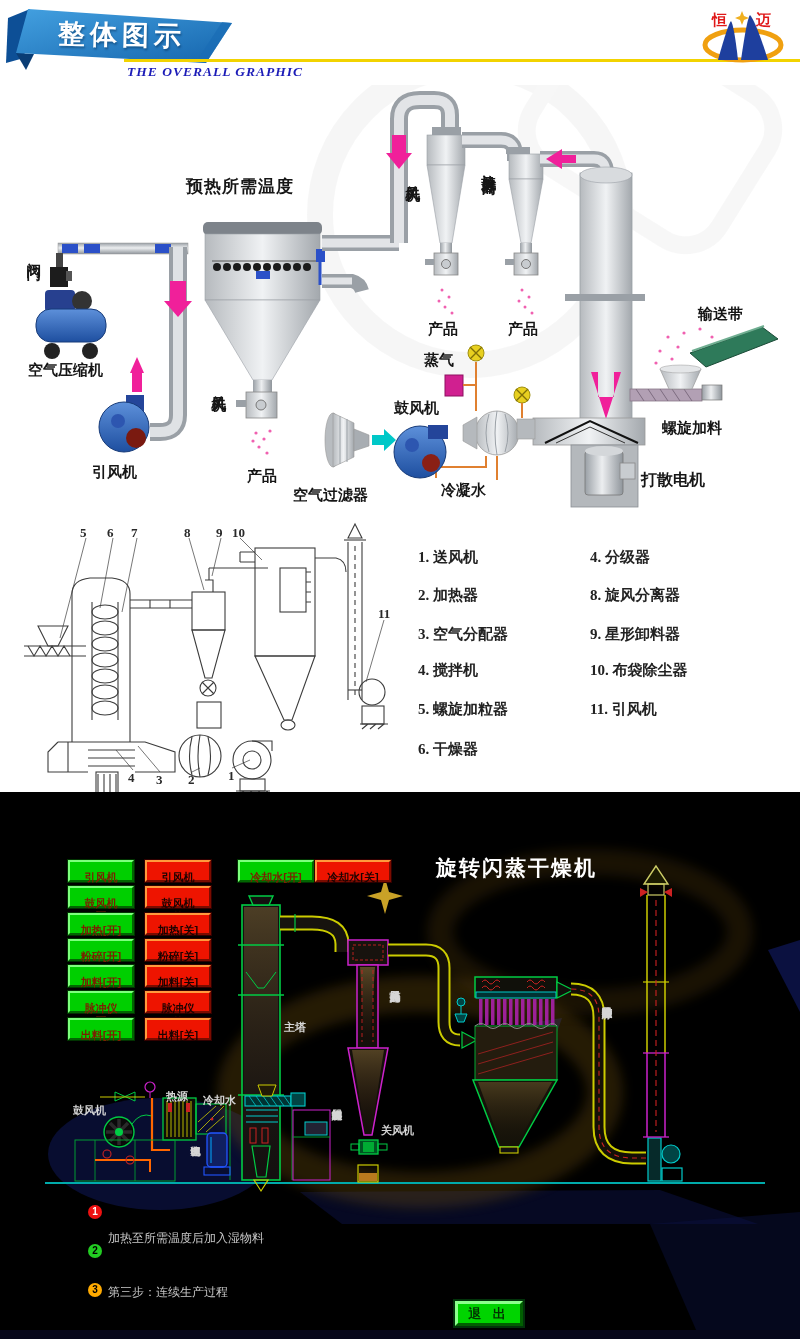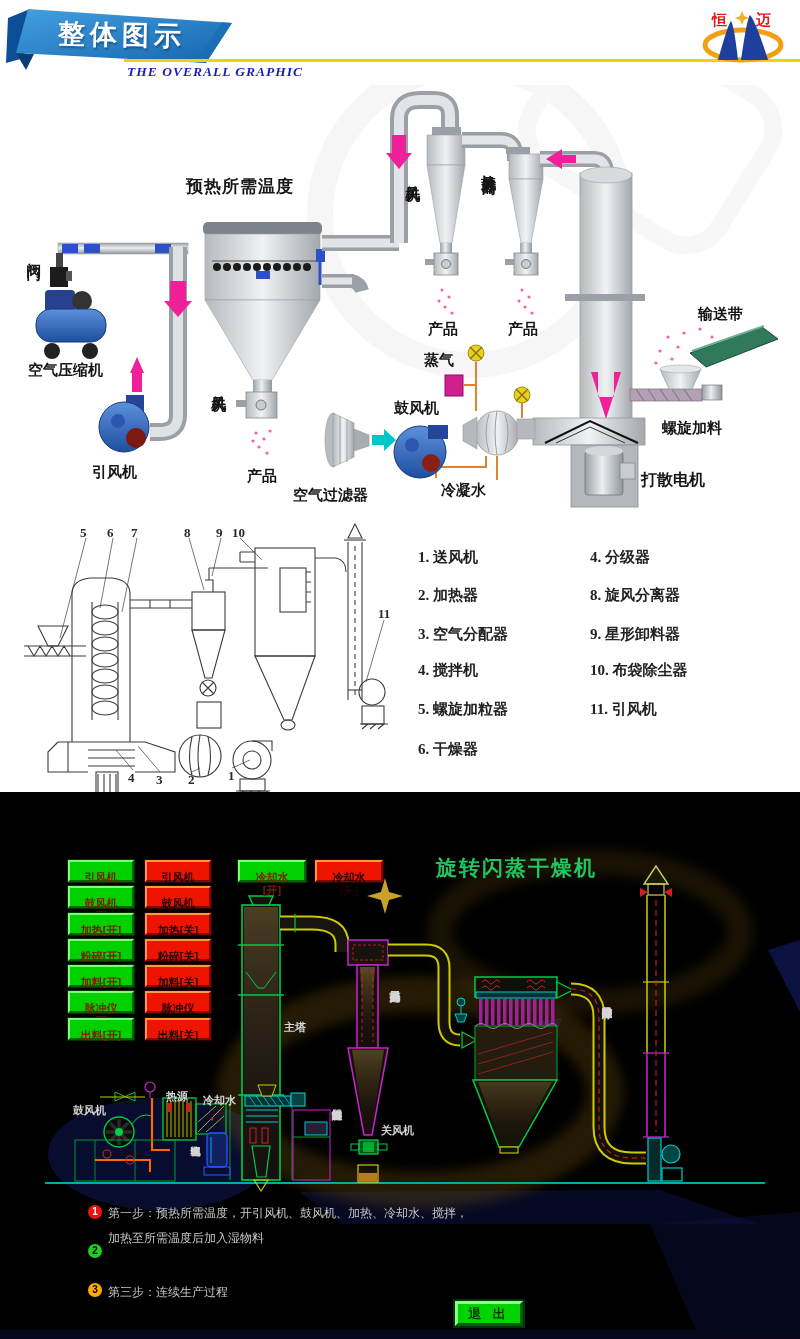--- a/index.html
+++ b/index.html
@@ -19,28 +19,28 @@
   .lbl{position:absolute;font-weight:bold;color:#161616;white-space:nowrap;font-size:15px;}
   .lbl17{font-size:17px;letter-spacing:1px;}
   .vlbl{writing-mode:vertical-rl;text-orientation:upright;line-height:1.05;letter-spacing:1px;}
   
   .legend-item{position:absolute;font-size:15px;font-weight:600;color:#222;
        font-family:"Liberation Serif","DejaVu Serif",serif;white-space:nowrap;}
   .callout{position:absolute;font-size:13px;font-weight:bold;color:#2a2a2a;
        font-family:"Liberation Serif","DejaVu Serif",serif;}
   
   #bottom{top:792px;height:547px;background:#000;}
-  .panel-title{position:absolute;left:436px;top:62px;color:#22c55e;font-size:21px;font-weight:bold;letter-spacing:2px;}
+  .panel-title{position:absolute;left:436px;top:62px;color:#ffffff;font-size:21px;font-weight:bold;letter-spacing:2px;}
   .btn{position:absolute;width:66px;height:19px;font-size:11px;font-weight:bold;text-align:center;
        line-height:13px;padding:9px;cursor:pointer;font-family:"Liberation Sans",sans-serif;}
   .btn-on{background:#00cf00;color:#7a2000;border-top:2px solid #7dff7d;border-left:2px solid #7dff7d;
        border-bottom:2px solid #016601;border-right:2px solid #016601;box-shadow:0 0 0 1px #013301;}
   .btn-off{background:#ee1400;color:#1c0300;border-top:2px solid #ff9a3c;border-left:2px solid #ff9a3c;
        border-bottom:2px solid #7a0c00;border-right:2px solid #7a0c00;box-shadow:0 0 0 1px #310000;}
-  .btn-wide{width:68px;}
+  .btn-wide{width:76px;}
   .cad-lbl{position:absolute;color:#d6d6d6;font-size:11px;font-weight:bold;white-space:nowrap;}
   .cad-vlbl{writing-mode:vertical-rl;text-orientation:upright;line-height:1.0;}
   .step-dot{position:absolute;width:14px;height:14px;border-radius:50%;font-size:10px;font-weight:bold;
        text-align:center;line-height:14px;}
   .step-text{position:absolute;color:#c9c9c9;font-size:12px;white-space:nowrap;}
   .exit-btn{position:absolute;left:455px;top:509px;width:68px;height:25px;background:#00d400;
        color:#013301;font-size:13px;font-weight:bold;letter-spacing:4px;cursor:pointer;
        border-top:3px solid #8cff8c;border-left:3px solid #8cff8c;border-bottom:3px solid #015f01;
        border-right:3px solid #015f01;box-shadow:0 0 0 2px #02330a;padding:0;
        font-family:"Liberation Sans",sans-serif;}
@@ -584,21 +584,20 @@
   <div class="cad-lbl cad-vlbl" style="left:389px;top:190px">旋风分离器</div>
   <div class="cad-lbl cad-vlbl" style="left:332px;top:309px;font-size:10.5px">螺旋加料器</div>
   <div class="cad-lbl" style="left:381px;top:331px">关风机</div>
   <div class="cad-lbl cad-vlbl" style="left:602px;top:207px;font-size:10.5px">脉冲布袋除尘器</div>
   <div class="cad-lbl" style="left:73px;top:311px">鼓风机</div>
   <div class="cad-lbl" style="left:166px;top:297px">热源</div>
   <div class="cad-lbl" style="left:203px;top:301px">冷却水</div>
   <div class="cad-lbl cad-vlbl" style="left:190px;top:346px;font-size:10px">调速电机</div>
 
   <div class="step-dot" style="left:88px;top:413px;background:#ee1111;color:#fff">1</div>
-  <div class="step-text" style="left:108px;top:413px">第一步：预热所需温度，开引风机、鼓风机、加热、冷却水、搅拌，</div>
   <div class="step-text" style="left:108px;top:438px">加热至所需温度后加入湿物料</div>
   <div class="step-dot" style="left:88px;top:452px;background:#22cc22;color:#000">2</div>
   <div class="step-dot" style="left:88px;top:491px;background:#ffaa00;color:#000">3</div>
   <div class="step-text" style="left:108px;top:492px">第三步：连续生产过程</div>
 
   <button class="exit-btn">退 出</button>
 
   <div class="abs" style="left:0;top:538px;width:800px;height:9px;background:#07071a"></div>
 </section>
 

